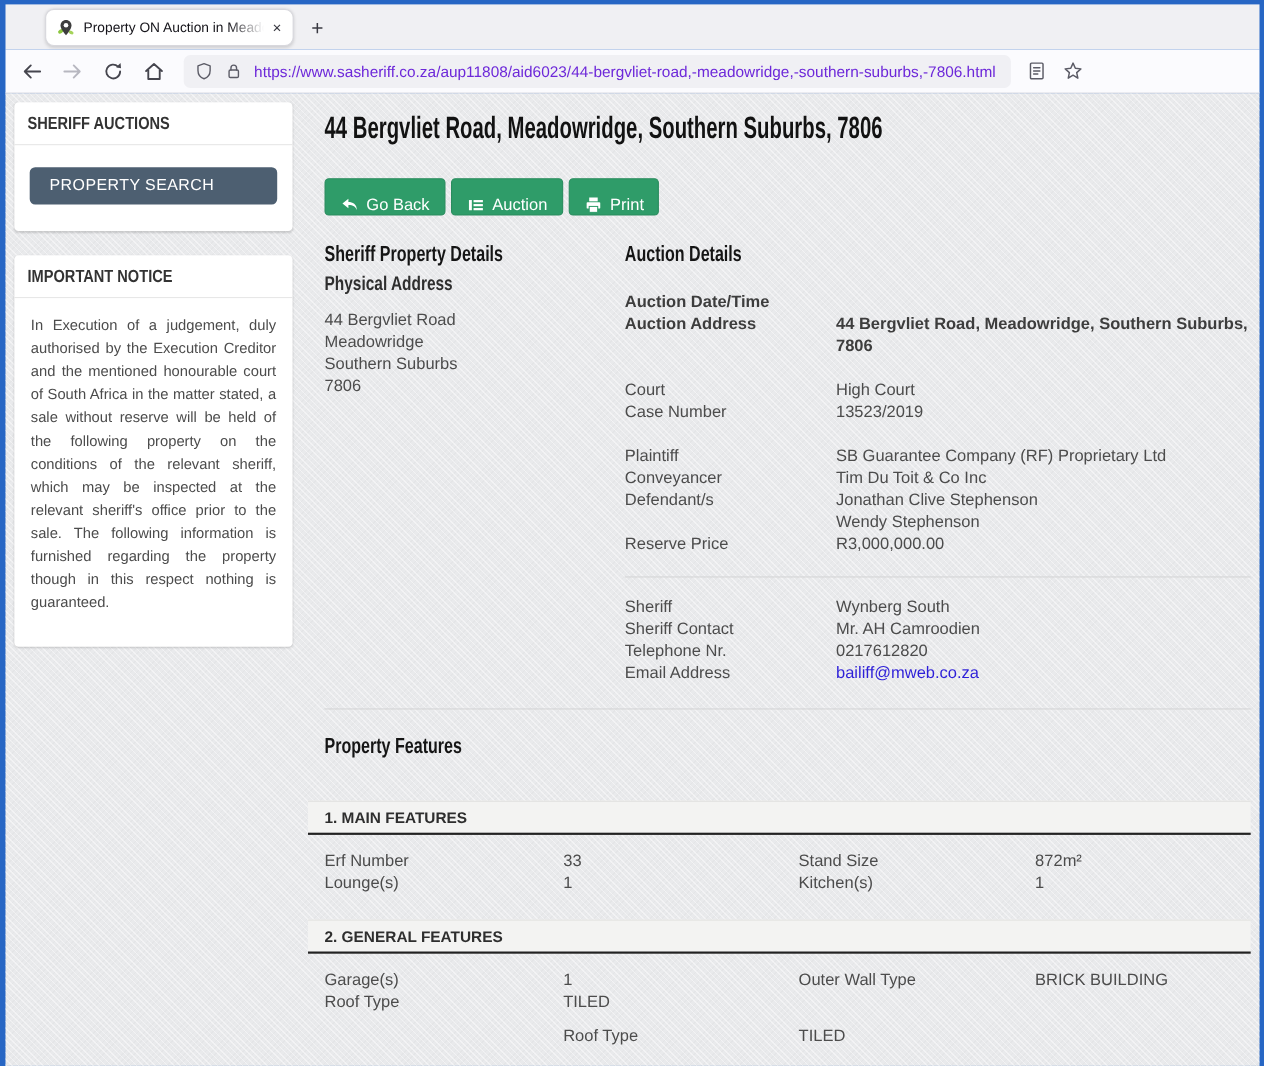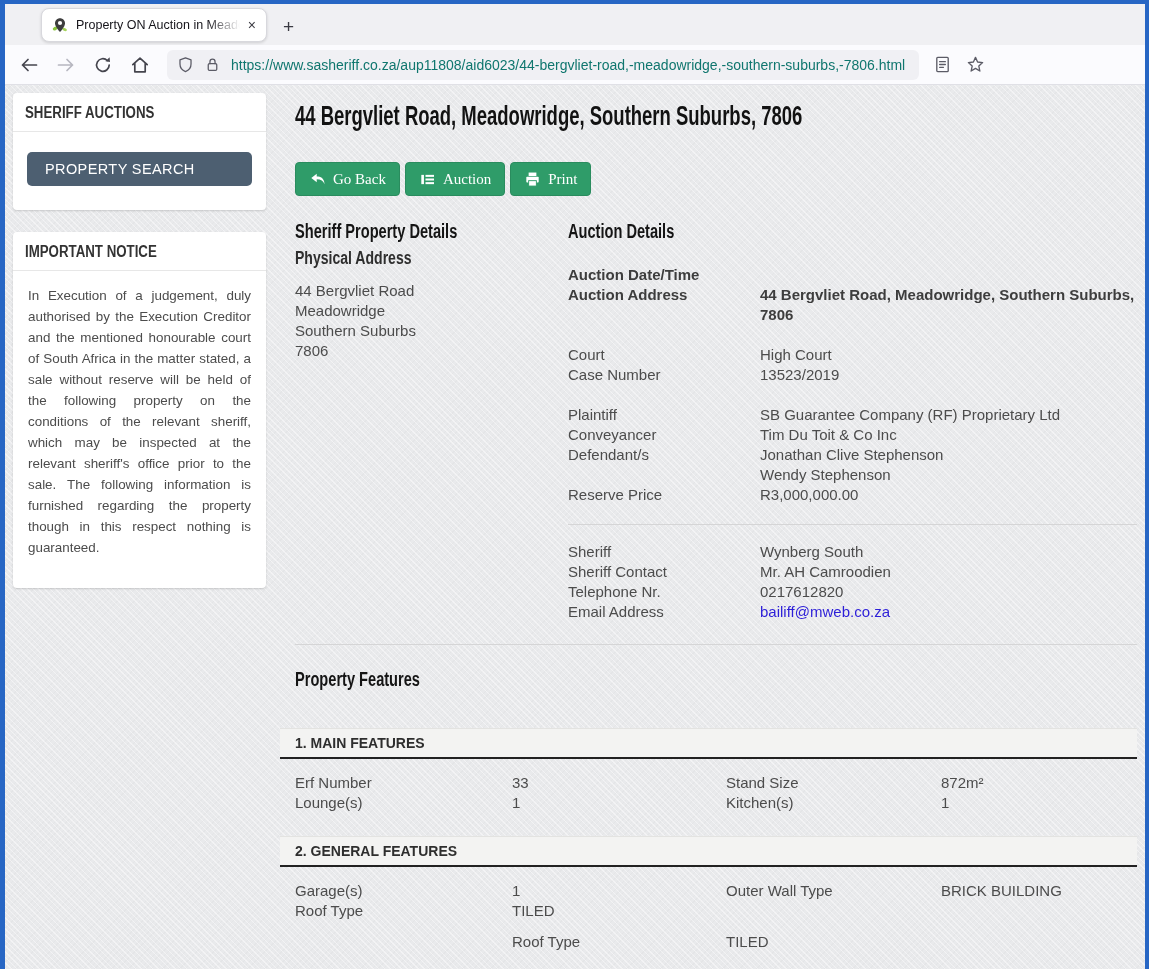--- a/index.html
+++ b/index.html
@@ -25,21 +25,21 @@
 
   .toolbar { height:40px; background:var(--toolbar_bg,#fbfbfe); border-bottom:1px solid #e0e0e6;
              display:flex; align-items:center; padding:0 10px 0 14px; flex:none; }
   .navicon { width:20px; height:20px; margin-right:17px; flex:none; cursor:pointer; }
   .navicon svg { width:20px; height:20px; stroke:#45454e; fill:none; stroke-width:1.7; stroke-linecap:round; stroke-linejoin:round; }
   .navicon.disabled svg { stroke:#b7b7c0; }
   .urlfield { flex:none; width:752px; height:30px; background:var(--field_bg,#f0f0f4); border-radius:6px;
               display:flex; align-items:center; padding:0 10px; cursor:text; }
   .urlicon { width:17px; height:17px; flex:none; margin-right:10px; cursor:pointer; }
   .urlicon svg { width:17px; height:17px; stroke:#5b5b66; fill:none; stroke-width:1.5; stroke-linecap:round; stroke-linejoin:round; }
-  .urltext { font-size:14px; color:#0f766e; white-space:nowrap; overflow:hidden; }
+  .urltext { font-size:14px; color:#6d28d9; white-space:nowrap; overflow:hidden; }
   .pageicon { width:19px; height:19px; flex:none; margin-left:14px; cursor:pointer; }
   .pageicon svg { width:19px; height:19px; stroke:#5b5b66; fill:none; stroke-width:1.4; stroke-linecap:round; stroke-linejoin:round; }
 
   
   .page { flex:1; background-color:var(--page_bg,#e9eaec); overflow:hidden;
           background-image:
             repeating-linear-gradient(45deg, rgba(255,255,255,.45) 0 1px, transparent 1px 4px),
             repeating-linear-gradient(135deg, rgba(0,0,0,.02) 0 1px, transparent 1px 4px);
           display:flex; align-items:flex-start; padding:8px 8px 0 8px; }
 
@@ -53,22 +53,22 @@
                 font-family:"Liberation Sans",sans-serif; letter-spacing:.4px; cursor:pointer; }
   .notice-body { padding:14px 15px 30px; font-size:13.4px; line-height:21px; color:#4c4c4c; text-align:justify; }
 
   .cond { display:inline-block; transform-origin:0 60%; white-space:nowrap; }
 
   .main { flex:1; margin-left:14px; min-width:0; }
   h1.title { margin:7px 0 0 15px; font-size:28px; font-weight:bold; color:#121212; height:36px; }
   h1.title .cond { transform:scaleX(.66); }
   .btn-row { margin:26px 0 0 15px; display:flex; }
   .gbtn { height:34px; background:var(--green,#2f9c69); color:#fff; border:1px solid #2a8c5e; border-radius:4px;
-          display:flex; align-items:center; padding:0 13px; margin-right:5px; font-size:15px;
-          font-family:Liberation Serif, serif; cursor:pointer; }
+          display:flex; align-items:flex-end; padding:0 13px; margin-right:5px; font-size:15px;
+          font-family:Liberation Sans, sans-serif; cursor:pointer; }
   .gbtn svg { width:17px; height:17px; margin-right:7px; }
 
   .details { margin:24px 0 0 15px; display:grid; grid-template-columns:273px 1fr; }
   h2.sec { font-size:20px; font-weight:bold; color:#151515; height:28px; }
   h2.sec .cond { transform:scaleX(.73); }
   h3.sub { font-size:18px; font-weight:bold; color:#2e2e2e; height:24px; }
   h3.sub .cond { transform:scaleX(.78); }
   .addr { margin-top:9px; font-size:15px; line-height:20px; color:#4c4c4c; }
 
   .rightcol { min-width:0; }

